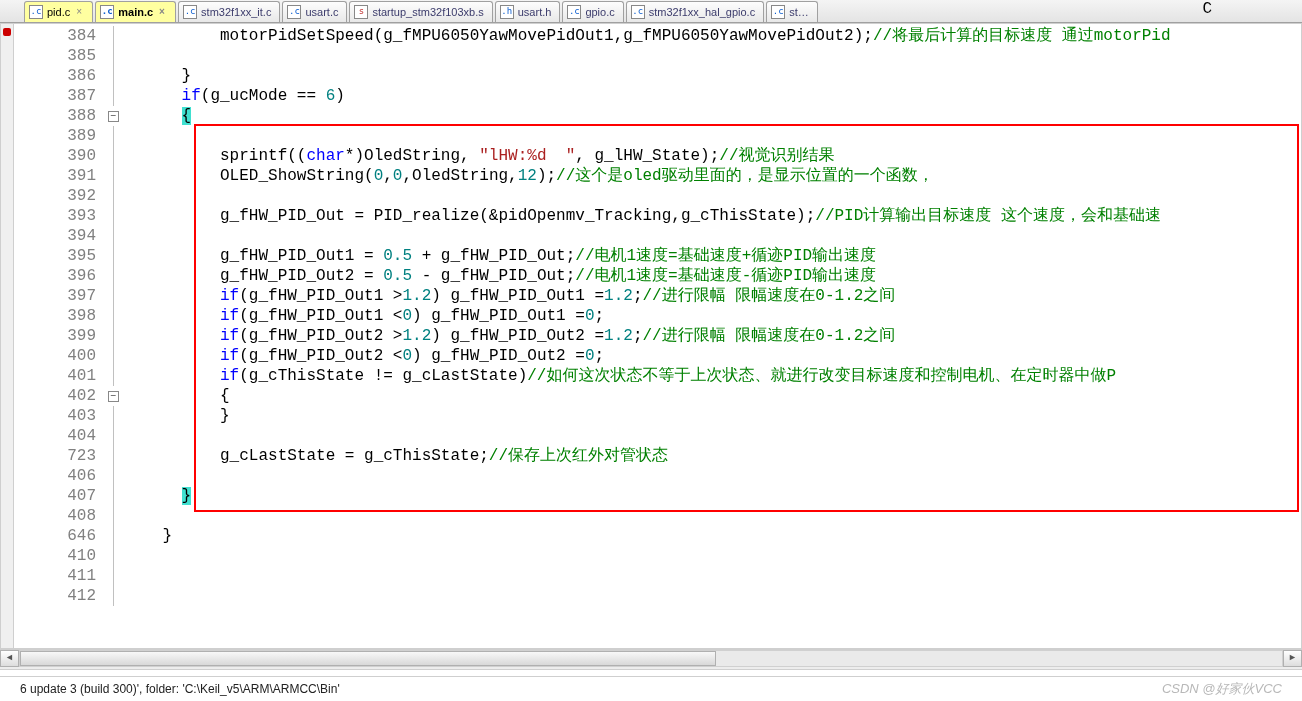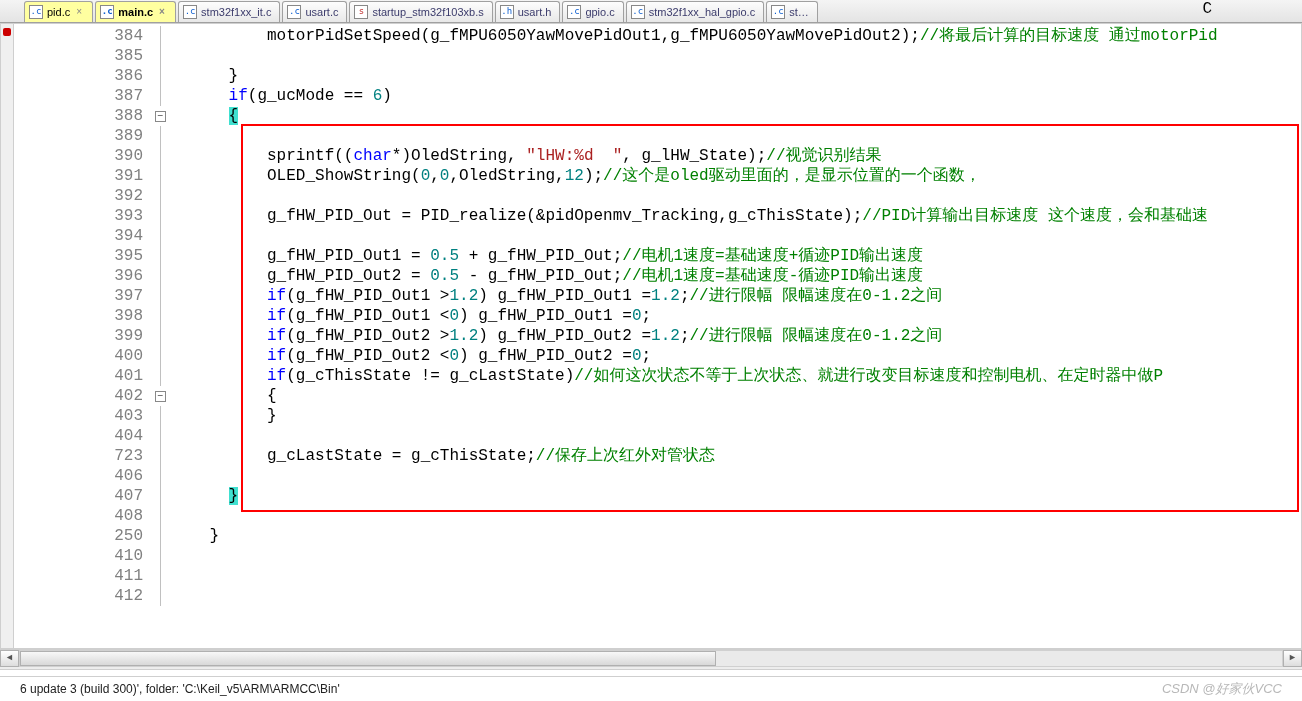--- a/index.html
+++ b/index.html
@@ -121,21 +121,20 @@
   }
 
   .code-scroll {
     position: absolute;
     inset: 0;
     overflow: hidden;
     white-space: nowrap;
     font-family: Consolas, "Courier New", monospace;
     font-size: 16px;
     line-height: 20px;
-    margin-left: 47px;
   }
 
   .gutter {
     position: absolute;
     left: 0;
     top: 0;
     width: 92px;
     text-align: right;
     color: #808080;
     padding-top: 2px;
@@ -330,21 +329,21 @@
             <div>399</div>
             <div>400</div>
             <div>401</div>
             <div>402</div>
             <div>403</div>
             <div>404</div>
             <div>723</div>
             <div>406</div>
             <div>407</div>
             <div>408</div>
-            <div>250</div>
+            <div>646</div>
             <div>410</div>
             <div>411</div>
             <div>412</div>
           </div>
         <div class="fold-col" id="foldcol">
             <div>
               <div class="bar"></div>
             </div>
             <div>
               <div class="bar"></div>

